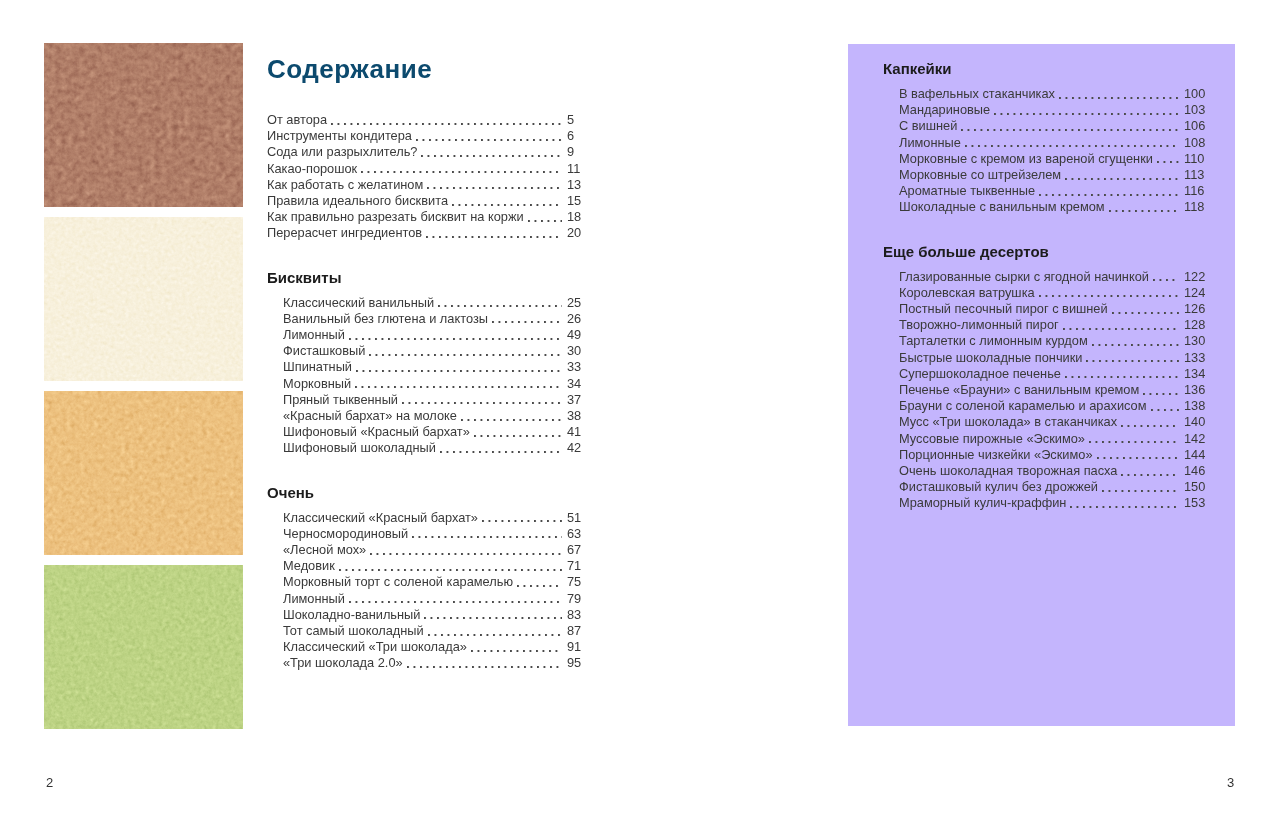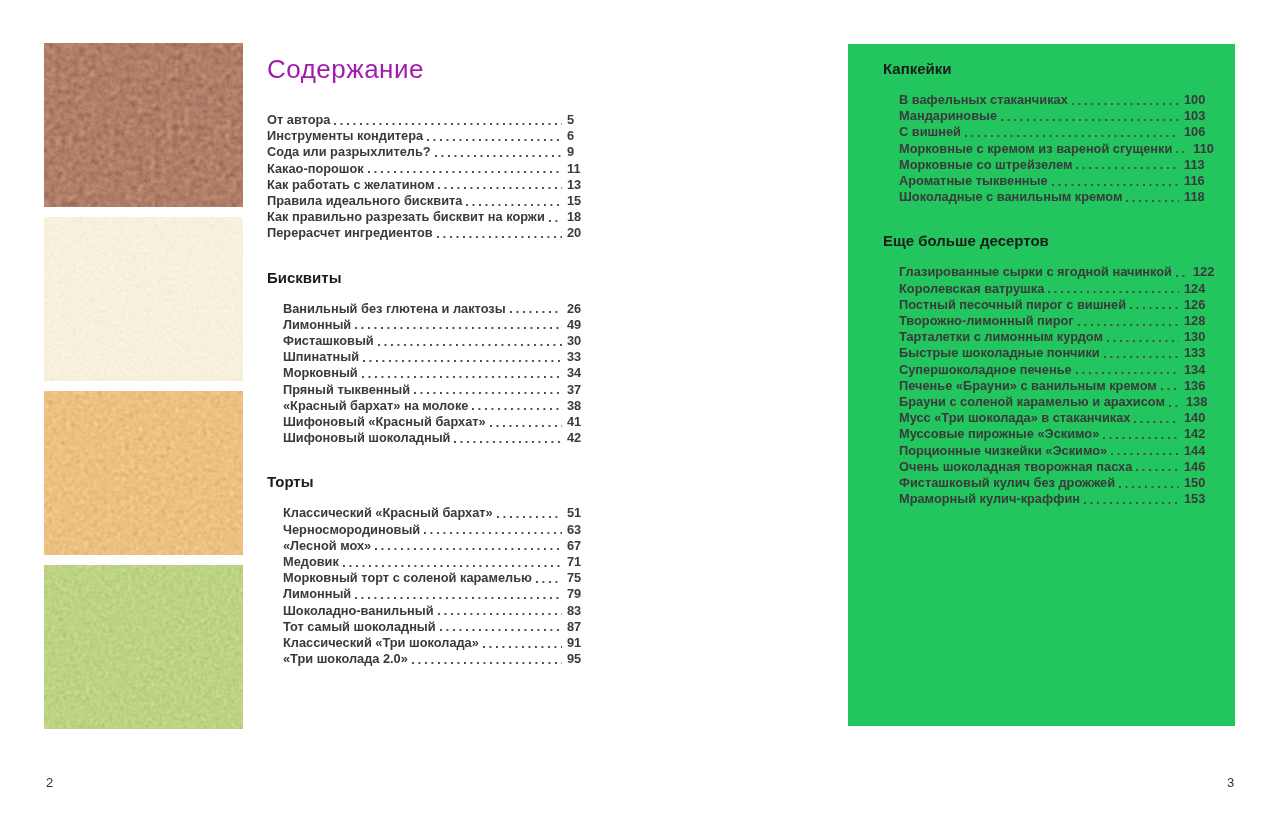--- a/index.html
+++ b/index.html
@@ -18,41 +18,41 @@
     display: flex; flex-direction: column; gap: 10px;
   }
   .photo { width: 199px; height: 164px; overflow: hidden; }
   .photo svg { display: block; }
 
   
   .toc-left {
     position: absolute; left: 267px; top: 55px; width: 326px;
   }
   .page-title {
-    font-size: 26px; font-weight: 400; color: #a21caf;
+    font-size: 26px; font-weight: 700; color: #0c4a6e;
     line-height: 28px; letter-spacing: 0.5px; margin: 0;
   }
 
   
   .contents-panel {
     position: absolute; left: 848px; top: 44px;
     width: 387px; height: 682px;
     background: #f0ecdf;
     box-sizing: border-box;
     padding: 16px 25px 0 35px;
   }
 
   
   .toc-section { margin-top: 27px; }
   #left-sections .toc-section:first-child { margin-top: 29px; }
   #right-sections .toc-section:first-child { margin-top: 0; }
   .section-heading {
     font-size: 15px; font-weight: bold; color: #1c1c1c; line-height: 18px;
   }
-  .entries { margin-top: 14px; font-weight: bold; }
+  .entries { margin-top: 8px; }
   .entries.indented { padding-left: 16px; }
   .toc-row {
     display: flex; align-items: baseline;
     font-size: 12.8px; line-height: 16.2px; color: #3a3a3a;
     white-space: nowrap;
   }
   .entry-label { flex: 0 0 auto; }
   .leader { flex: 1 1 auto; position: relative; align-self: stretch; margin: 0 5px 0 4px; min-width: 12px; }
   .leader::after {
     content: ""; position: absolute; left: 0; right: 0; bottom: 3.5px; height: 2.2px;
@@ -182,20 +182,25 @@
               <span class="entry-label">Перерасчет ингредиентов</span>
               <span class="leader"></span>
               <span class="entry-page">20</span>
             </div>
           </div>
         </div>
         <div class="toc-section">
           <div class="section-heading">Бисквиты</div>
           <div class="entries indented">
             <div class="toc-row">
+              <span class="entry-label">Классический ванильный</span>
+              <span class="leader"></span>
+              <span class="entry-page">25</span>
+            </div>
+            <div class="toc-row">
               <span class="entry-label">Ванильный без глютена и лактозы</span>
               <span class="leader"></span>
               <span class="entry-page">26</span>
             </div>
             <div class="toc-row">
               <span class="entry-label">Лимонный</span>
               <span class="leader"></span>
               <span class="entry-page">49</span>
             </div>
             <div class="toc-row">
@@ -229,21 +234,21 @@
               <span class="entry-page">41</span>
             </div>
             <div class="toc-row">
               <span class="entry-label">Шифоновый шоколадный</span>
               <span class="leader"></span>
               <span class="entry-page">42</span>
             </div>
           </div>
         </div>
         <div class="toc-section">
-          <div class="section-heading">Торты</div>
+          <div class="section-heading">Очень</div>
           <div class="entries indented">
             <div class="toc-row">
               <span class="entry-label">Классический «Красный бархат»</span>
               <span class="leader"></span>
               <span class="entry-page">51</span>
             </div>
             <div class="toc-row">
               <span class="entry-label">Черносмородиновый</span>
               <span class="leader"></span>
               <span class="entry-page">63</span>
@@ -286,39 +291,44 @@
             <div class="toc-row">
               <span class="entry-label">«Три шоколада 2.0»</span>
               <span class="leader"></span>
               <span class="entry-page">95</span>
             </div>
           </div>
         </div>
       </div>
   </div>
 
-  <div class="contents-panel" style="background: #22c55e;">
+  <div class="contents-panel" style="background: #c4b5fd;">
     <div id="right-sections">
         <div class="toc-section">
           <div class="section-heading">Капкейки</div>
           <div class="entries indented">
             <div class="toc-row">
               <span class="entry-label">В вафельных стаканчиках</span>
               <span class="leader"></span>
               <span class="entry-page">100</span>
             </div>
             <div class="toc-row">
               <span class="entry-label">Мандариновые</span>
               <span class="leader"></span>
               <span class="entry-page">103</span>
             </div>
             <div class="toc-row">
               <span class="entry-label">С вишней</span>
               <span class="leader"></span>
               <span class="entry-page">106</span>
+            </div>
+            <div class="toc-row">
+              <span class="entry-label">Лимонные</span>
+              <span class="leader"></span>
+              <span class="entry-page">108</span>
             </div>
             <div class="toc-row">
               <span class="entry-label">Морковные с кремом из вареной сгущенки</span>
               <span class="leader"></span>
               <span class="entry-page">110</span>
             </div>
             <div class="toc-row">
               <span class="entry-label">Морковные со штрейзелем</span>
               <span class="leader"></span>
               <span class="entry-page">113</span>

